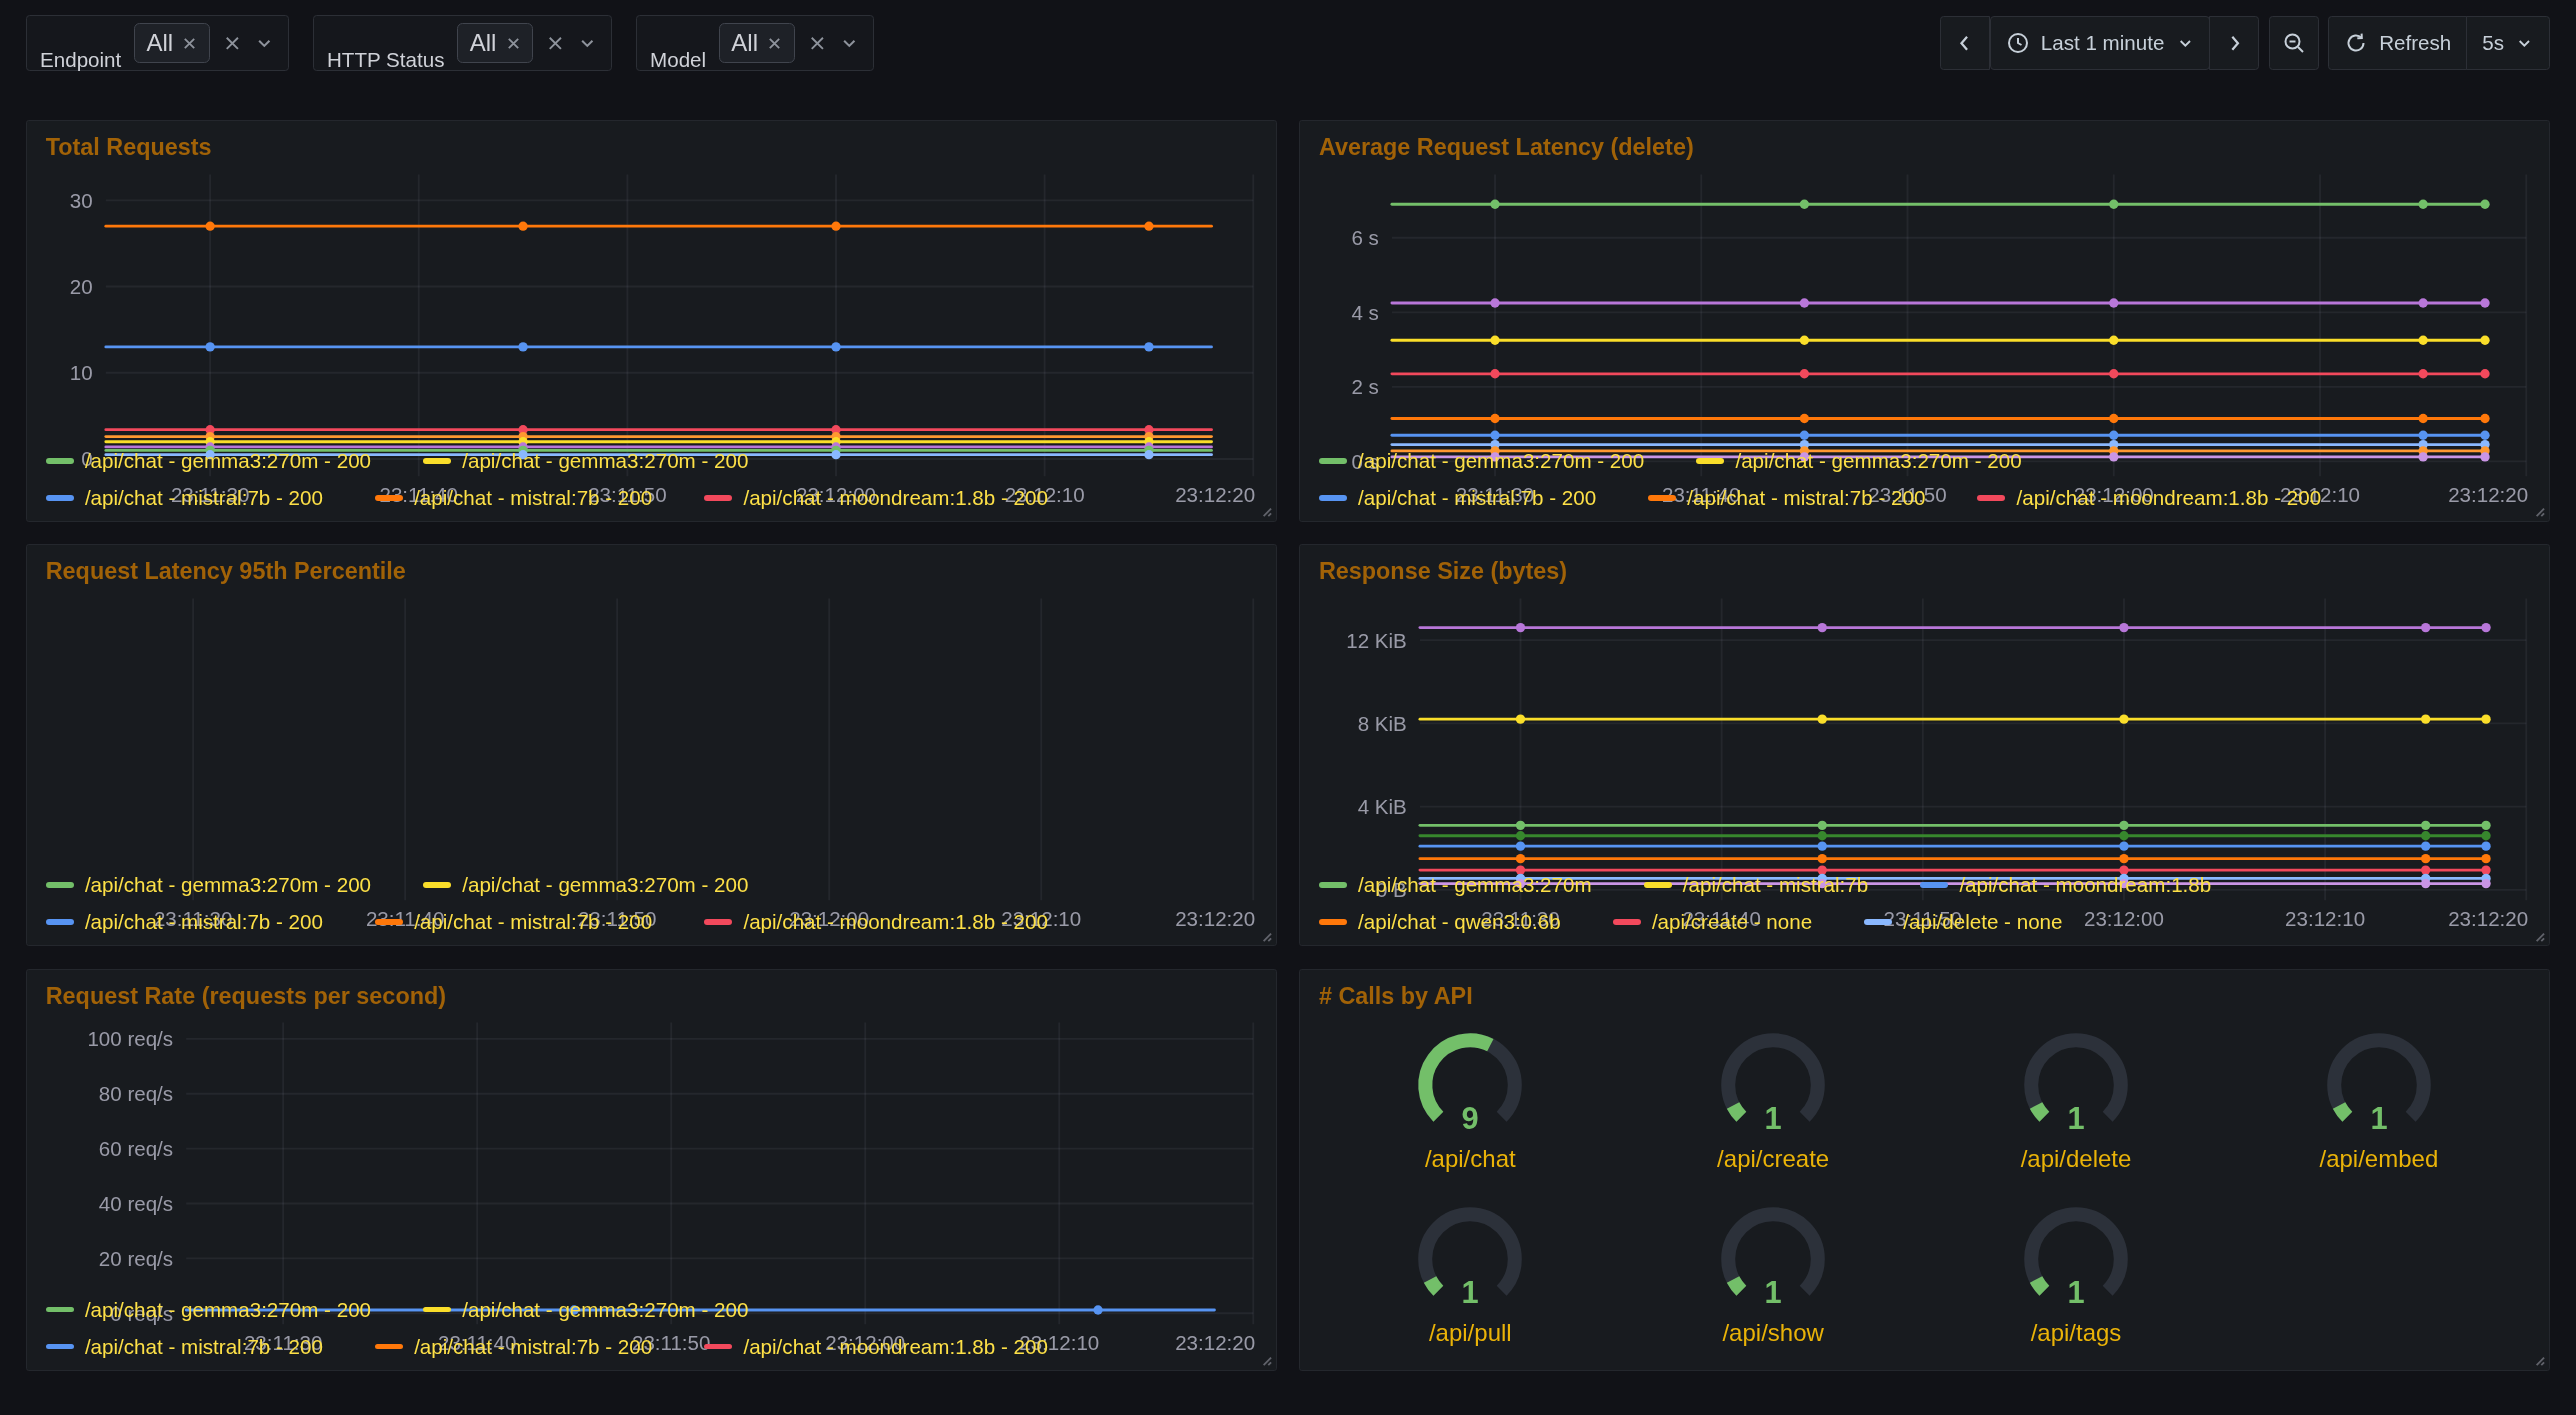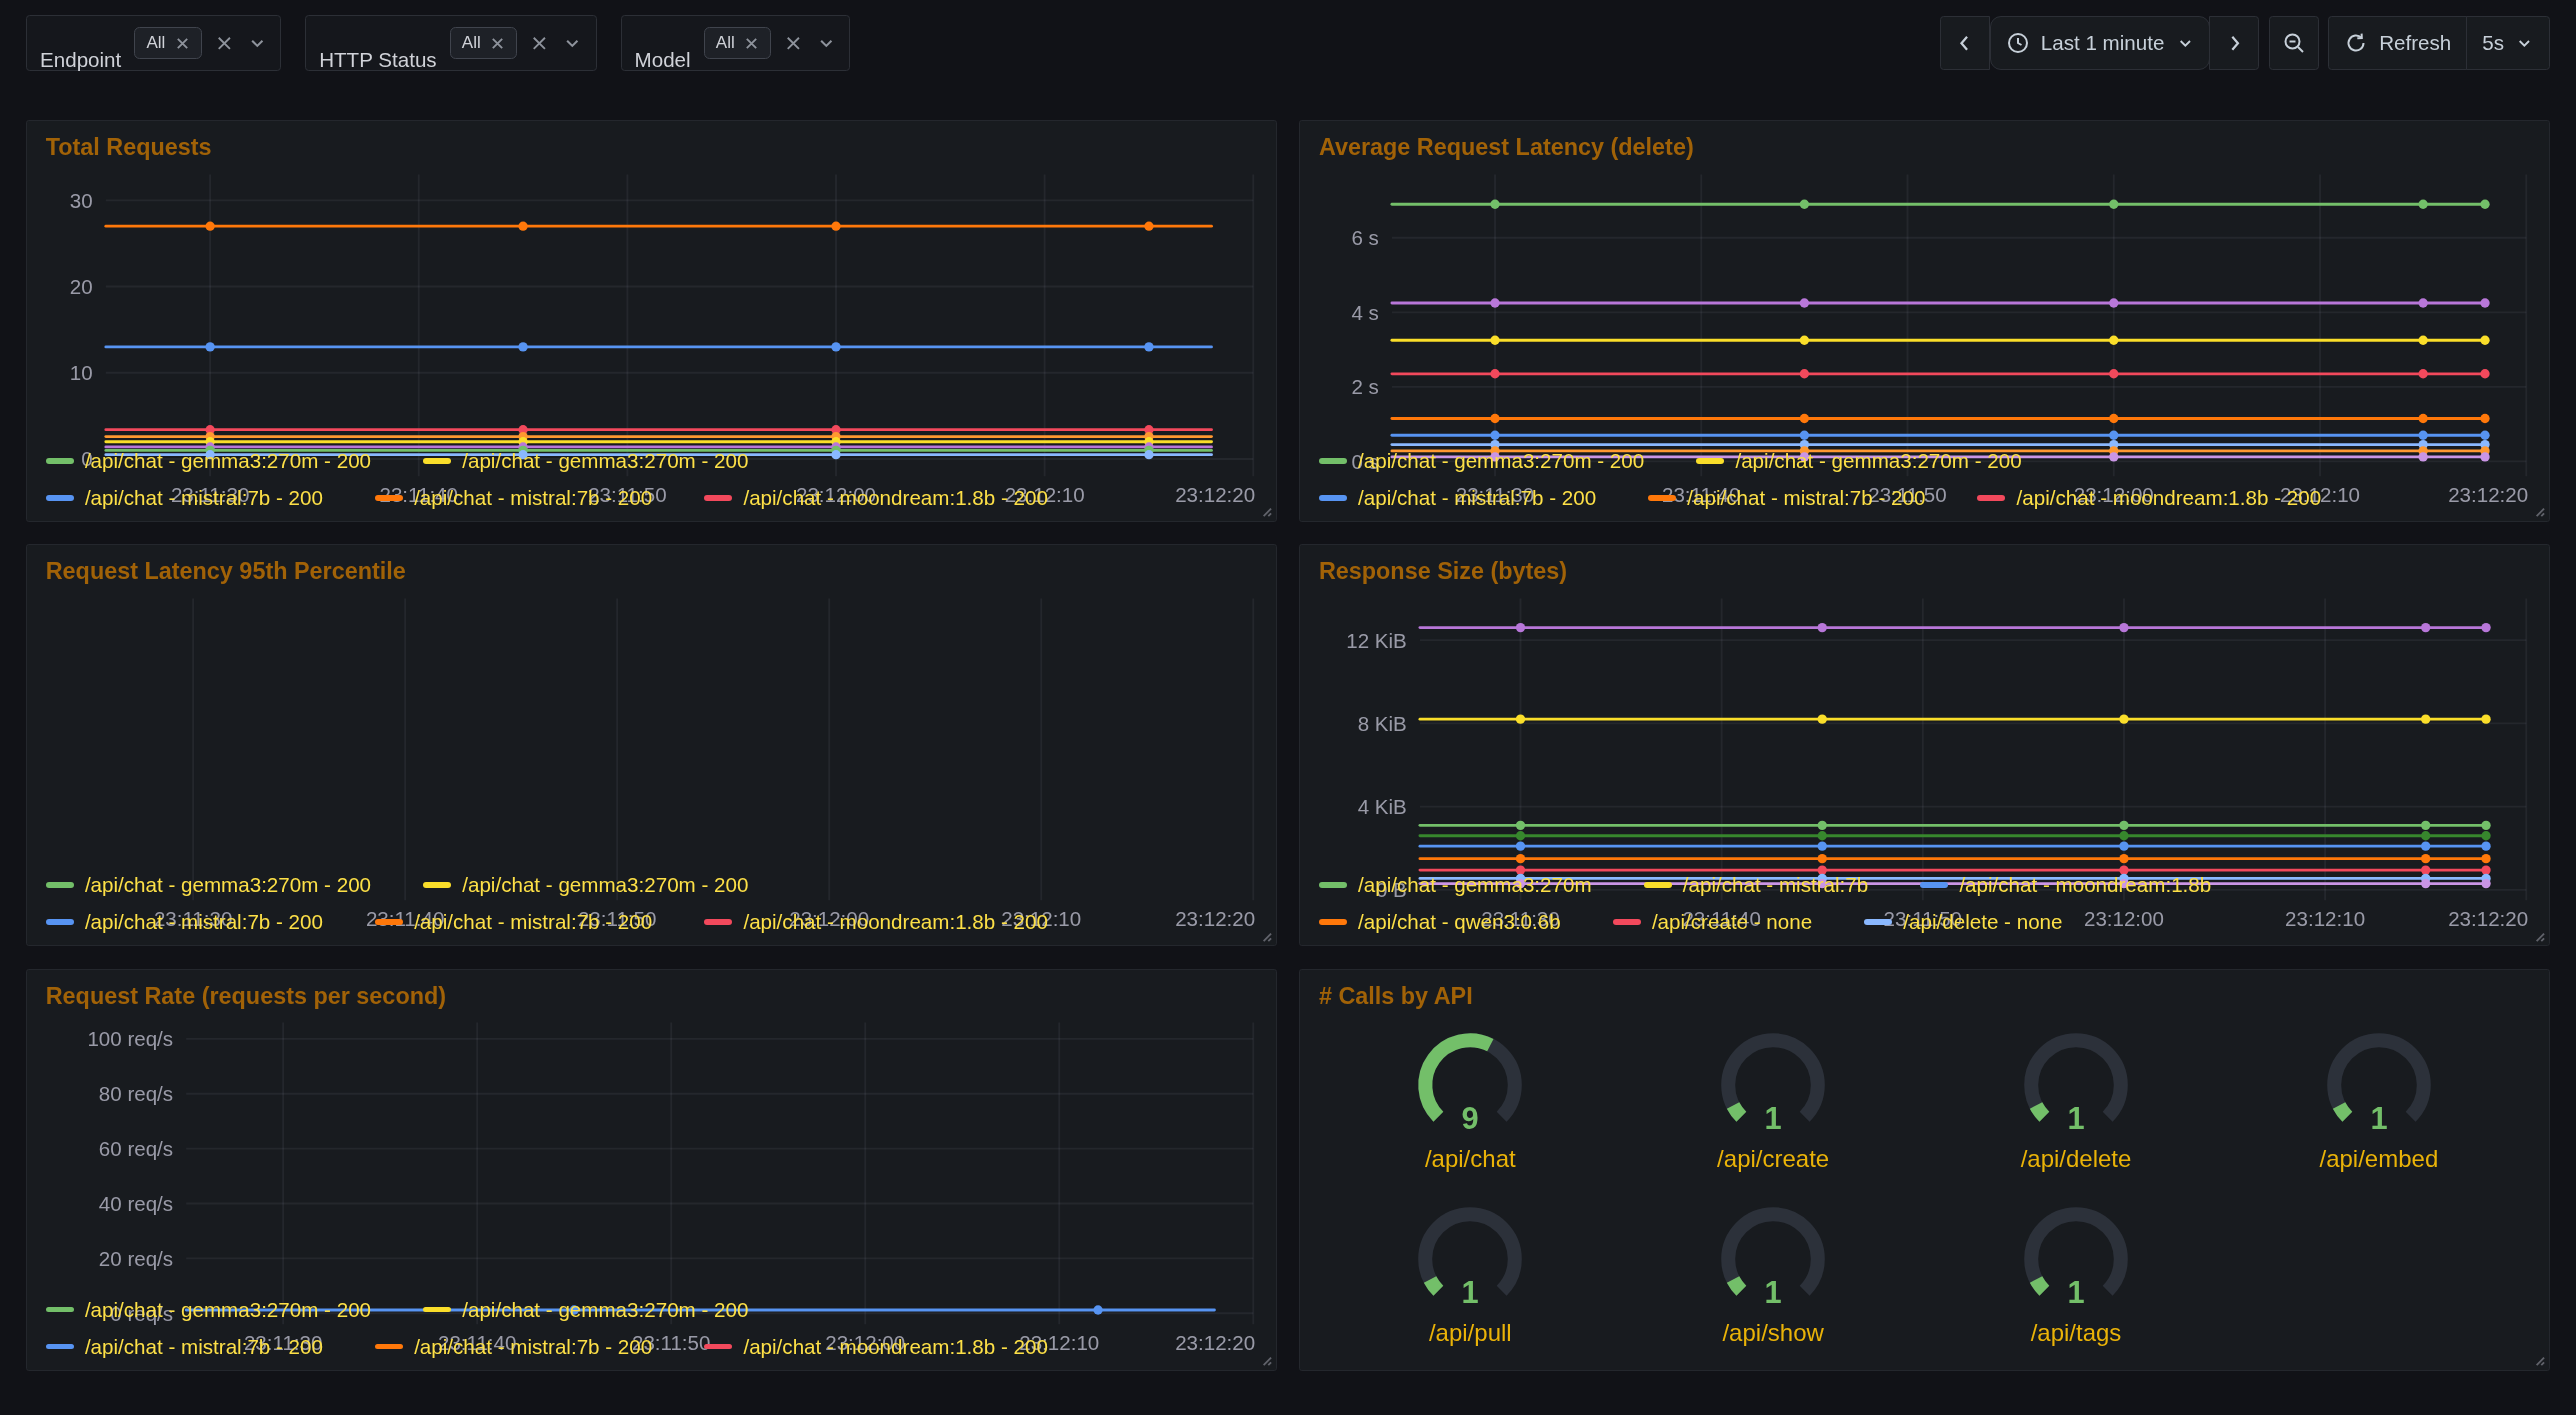--- a/index.html
+++ b/index.html
@@ -3,30 +3,30 @@
 <meta charset="utf-8">
 <style>
   html,body{margin:0;padding:0;background:#111217;overflow:hidden;}
   body{width:2576px;height:1415px;font-family:"Liberation Sans",sans-serif;color:#ccccdc;}
 
   
   .toolbar{display:flex;justify-content:space-between;align-items:center;padding:15px 26px 0 26px;height:56px;}
   .filters{display:flex;gap:24px;}
   .filter{display:flex;align-items:center;height:54px;border:0.9px solid #2c2f36;border-radius:3.7px;background:#15171c;padding:0 13px;gap:13px;}
   .filter-label{font-size:20.6px;color:#d0d2d8;white-space:nowrap;margin-top:34px;}
-  .chip{display:flex;align-items:center;gap:9.3px;border:0.9px solid #40444d;background:#1e2127;border-radius:5.6px;padding:4.7px 11.2px;font-size:17px;color:#d0d2d8;cursor:pointer;}
+  .chip{display:flex;align-items:center;gap:9.3px;border:0.9px solid #40444d;background:#1e2127;border-radius:5.6px;padding:4.7px 11.2px;font-size:24px;color:#d0d2d8;cursor:pointer;}
   .icon{display:inline-flex;align-items:center;justify-content:center;}
   .icon svg{display:block;}
   .dim-icon{color:#8e939c;cursor:pointer;}
 
   .time-controls{display:flex;align-items:center;gap:9.3px;}
   .btn{display:flex;align-items:center;gap:11.2px;height:54px;padding:0 15px;border:0.9px solid #2c2f36;border-radius:3.7px;background:#181b1f;color:#c7d0d9;font-size:20.6px;cursor:pointer;white-space:nowrap;}
   .btn.square{width:50px;padding:0;justify-content:center;}
   .seg{display:flex;}
-  .seg .btn{border-radius:11px;margin-left:-0.9px;}
+  .seg .btn{border-radius:4px;margin-left:-0.9px;}
   .seg .btn:first-child{border-radius:3.7px 0 0 3.7px;margin-left:0;}
   .seg .btn:last-child{border-radius:0 3.7px 3.7px 0;}
   .refresh-group{display:flex;}
   .refresh-group .btn:first-child{border-radius:3.7px 0 0 3.7px;}
   .refresh-group .btn:last-child{border-radius:0 3.7px 3.7px 0;margin-left:-0.9px;}
 
   
   .grid{display:grid;grid-template-columns:1fr 1fr;grid-template-rows:repeat(3,402px);gap:22.4px;margin:49px 26px 0 26px;}
   .panel{position:relative;background:#181b1f;border:0.9px solid #24272d;border-radius:2.8px;padding:13px 18.7px 9.3px 18.7px;display:flex;flex-direction:column;min-width:0;}
   .panel-title{margin:0 0 3.7px 0;font-size:23.4px;font-weight:600;color:#a16207;cursor:pointer;}

